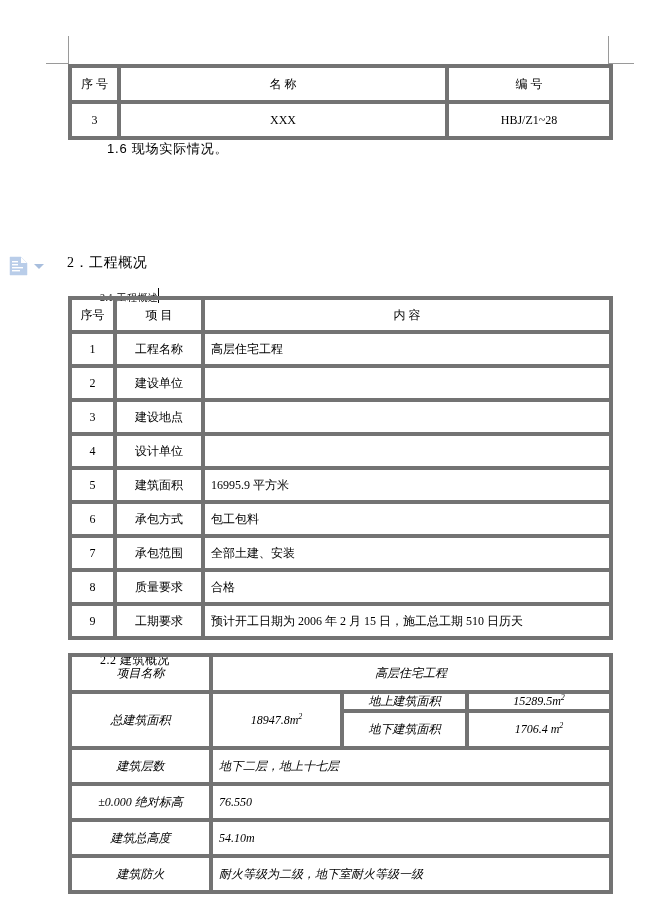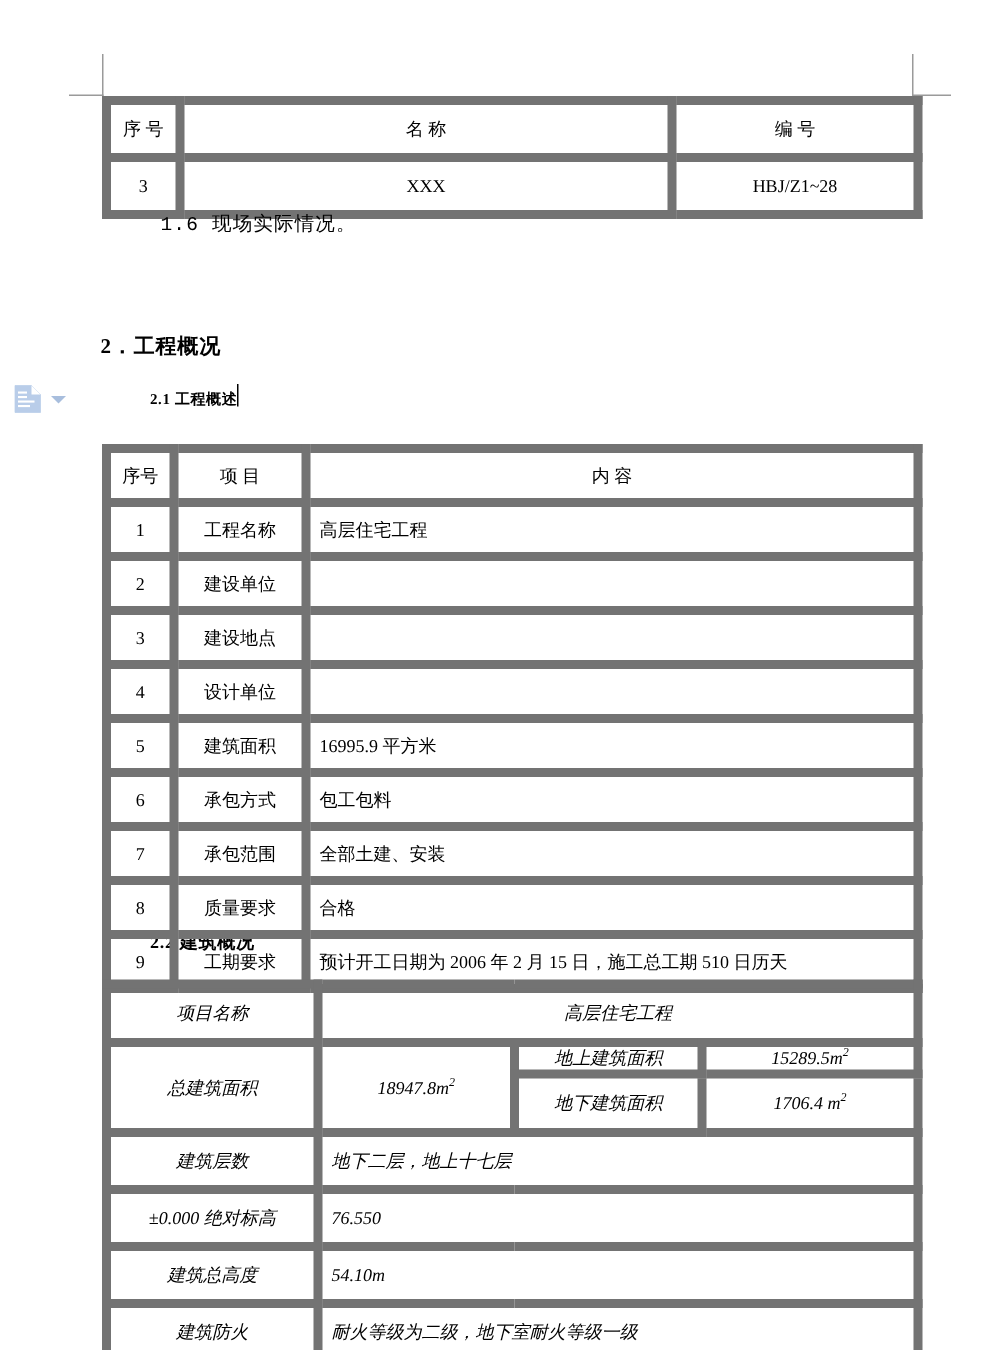--- a/index.html
+++ b/index.html
@@ -59,53 +59,54 @@
   
   table.doc-table {
     position: absolute;
     border-collapse: collapse;
     table-layout: fixed;
     font-family: "Liberation Serif", "DejaVu Serif", serif;
     font-size: 12px;
     color: #000;
   }
   table.doc-table td {
-    border: 6px solid #737373;
+    border: 4px solid #737373;
     padding: 0 6px;
     vertical-align: middle;
     line-height: 1.25;
   }
   td.c { text-align: center; }
   td.l { text-align: left; padding-left: 7px; }
 
   
   #table-top {
     left: 68px;
     top: 64px;
     width: 541px;
   }
   #table-top td { height: 32px; }
 
   
   .para {
     position: absolute;
-    font-family: Liberation Mono, monospace;
+    font-family: Liberation Sans, sans-serif;
     font-size: 13px;
     letter-spacing: 0.06em;
     white-space: nowrap;
   }
   #para-16 { left: 107px; top: 140px; }
   #para-17 { left: 107px; top: 170px; }
 
   
   .heading {
     position: absolute;
     font-family: "Liberation Serif", "DejaVu Serif", serif;
-    font-weight: bold;
+    font-weight: normal;
     white-space: nowrap;
+    margin-top: 32px;
   }
   #h2-main   { left: 67px;  top: 222px; font-size: 14px; letter-spacing: 0.04em; }
   #h2-1      { left: 100px; top: 256px; font-size: 10px; letter-spacing: 0.04em; }
   #h2-2      { left: 100px; top: 620px; font-size: 12px; letter-spacing: 0.04em; }
   .caret {
     display: inline-block;
     width: 1px;
     height: 15px;
     background: #000;
     vertical-align: -2px;

